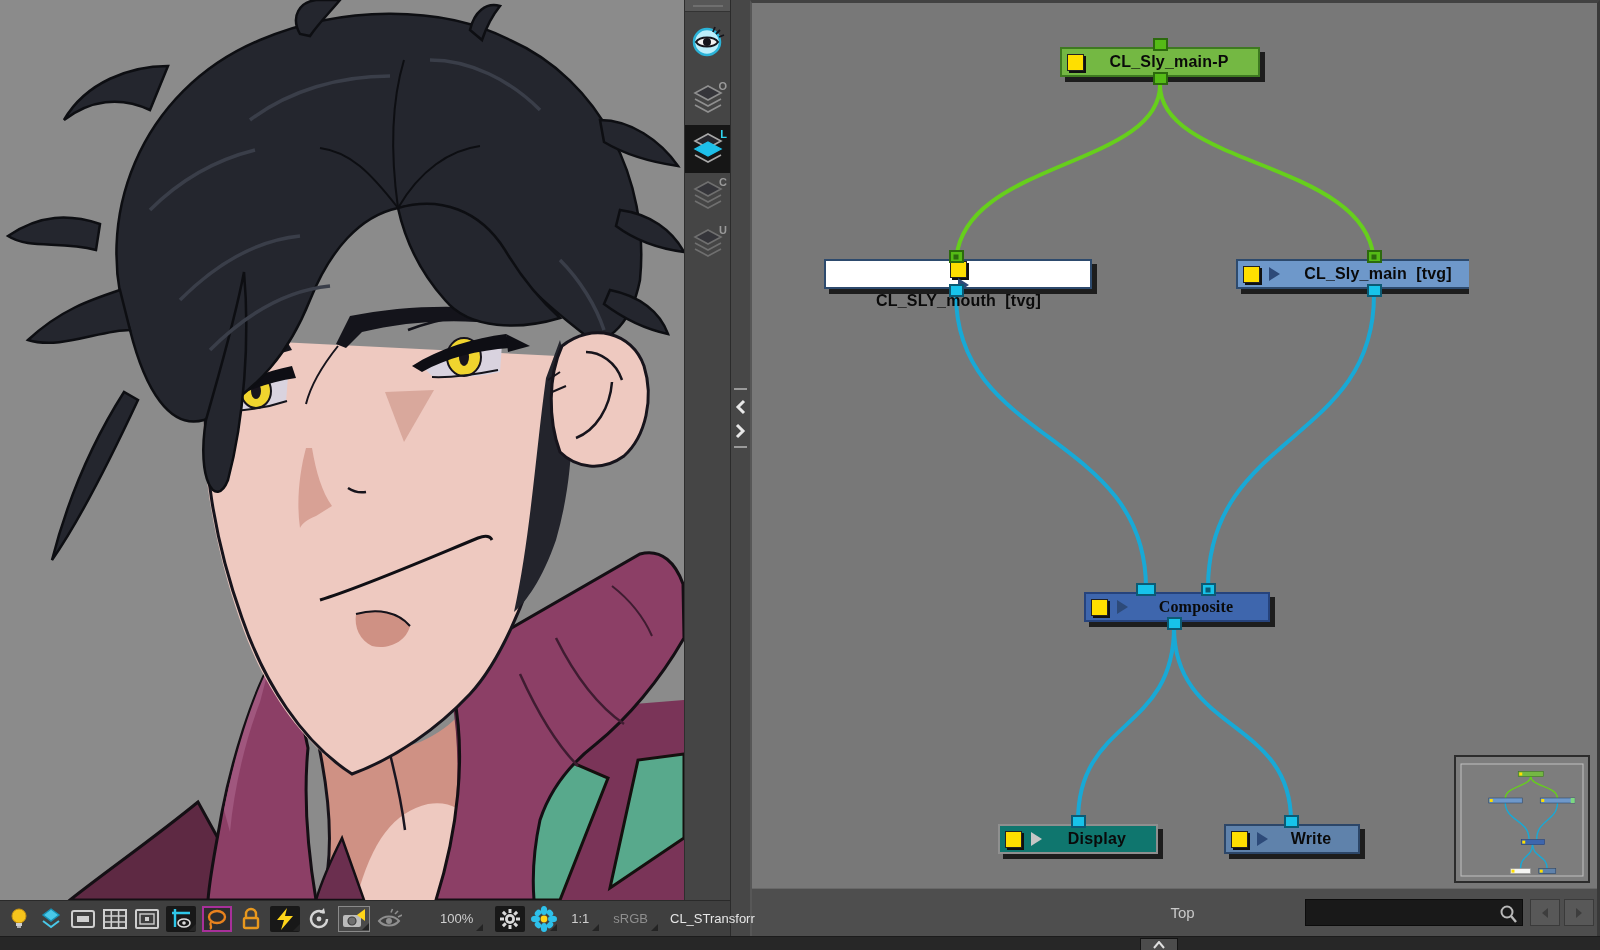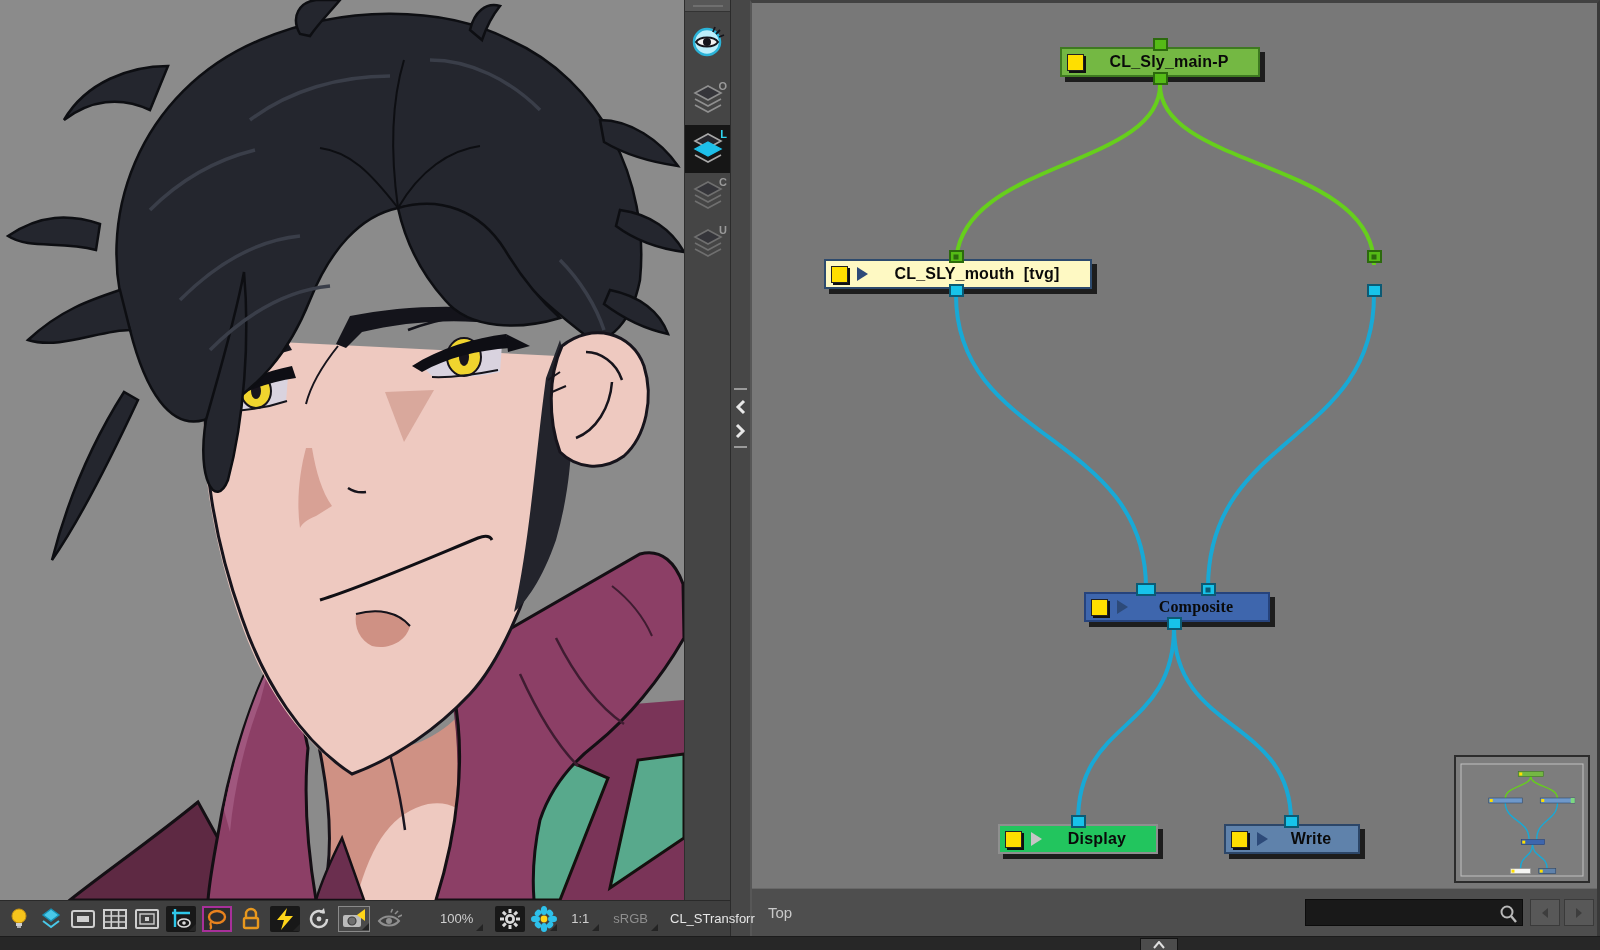--- a/index.html
+++ b/index.html
@@ -28,21 +28,21 @@
         box-shadow:5px 5px 0 rgba(8,8,8,.82);padding:0 4px 0 5px;}
   .node .ysq{width:15px;height:15px;background:#ffdf00;border:1px solid #222;box-shadow:2px 2px 0 #101010;flex:none;}
   .node .arrow{width:0;height:0;border-left:11px solid #2d4a79;border-top:7px solid transparent;border-bottom:7px solid transparent;margin-left:9px;flex:none;}
   .node .nlabel{flex:1;text-align:center;font-size:16px;font-weight:bold;color:#0a0a0a;white-space:pre;letter-spacing:.2px;}
   .node .badge{width:26px;align-self:stretch;flex:none;margin:-0px -2px 0 4px;border-left:2px solid #2d4a6d;}
   .port{position:absolute;width:15px;height:13px;box-sizing:border-box;border:2px solid #000;}
   .port .dot{position:absolute;left:50%;top:50%;width:5px;height:5px;transform:translate(-50%,-50%);}
   
   .minimap{position:absolute;left:702px;top:752px;width:136px;height:128px;background:#7d7d7d;border:2px solid #2c2c2c;box-sizing:border-box;}
   
-  .nv-bottom{position:absolute;left:0;bottom:0;width:100%;height:48px;background:#4e4e4e;border-top:1px solid #686868;box-sizing:border-box;display:flex;align-items:center;}
+  .nv-bottom{position:absolute;left:0;bottom:0;width:100%;height:48px;background:#4e4e4e;border-top:1px solid #686868;box-sizing:border-box;display:flex;align-items:center;justify-content:center;}
   .nv-path{color:#c9c9c9;font-size:15px;margin-left:16px;flex:none;}
   .nv-search{position:absolute;left:553px;top:10px;width:218px;height:27px;background:#191919;border:1px solid #0c0c0c;box-sizing:border-box;}
   .nv-search input{position:absolute;left:4px;top:2px;width:180px;height:20px;background:transparent;border:none;outline:none;color:#ddd;font-size:13px;}
   .nv-search .mag{position:absolute;right:5px;top:4px;}
   .nv-nav{position:absolute;top:10px;width:30px;height:27px;background:#585858;border:1px solid #3a3a3a;box-sizing:border-box;display:flex;align-items:center;justify-content:center;}
   
   .status-bar{position:absolute;left:0;top:900px;width:730px;height:36px;background:#3f3f3f;border-top:1px solid #2a2a2a;box-sizing:border-box;display:flex;align-items:center;}
   .sb-icon{position:relative;width:26px;height:26px;flex:none;display:flex;align-items:center;justify-content:center;margin-left:6px;}
   .sb-box{background:#181818;border-radius:2px;}
   .sb-cam{background:#4a4a4a;border:1px solid #8a8a8a;box-sizing:border-box;}
@@ -223,44 +223,50 @@
           <path d="M606,292 C606,440 440,430 440,585" fill="none" stroke="#18a9d6" stroke-width="4"></path>
           <path d="M406,624 C406,730 310,715 310,818" fill="none" stroke="#18a9d6" stroke-width="4"></path>
           <path d="M406,624 C406,730 523,715 523,818" fill="none" stroke="#18a9d6" stroke-width="4"></path>
         </svg>
     <div class="node" style="left: 292px; top: 44px; width: 200px; background: rgb(116, 184, 67); border-color: rgb(62, 122, 32);">
           <div class="ysq" style="background: rgb(255, 223, 0);"></div>
           <div class="nlabel">CL_Sly_main-P</div>
         </div>
         <div class="port" style="left: 384.5px; top: 35px; width: 15px; background: rgb(85, 187, 22); border-color: rgb(44, 106, 13);"></div>
         <div class="port" style="left: 384.5px; top: 69px; width: 15px; background: rgb(85, 187, 22); border-color: rgb(44, 106, 13);"></div>
-        <div class="node" style="left: 56px; top: 256px; width: 268px; background: #fef9c3; border-color: rgb(45, 74, 109);">
+        <div class="node" style="left: 56px; top: 256px; width: 268px; background: #ffffff; border-color: rgb(45, 74, 109); flex-direction: column;">
           <div class="ysq" style="background: rgb(255, 223, 0);"></div>
           <div class="arrow" style="border-left-color: rgb(45, 74, 121);"></div>
           <div class="nlabel">CL_SLY_mouth  [tvg]</div>
         </div>
         <div class="port" style="left: 180.5px; top: 247px; width: 15px; background: rgb(85, 187, 22); border-color: rgb(44, 106, 13);">
           <div class="dot" style="background: rgb(44, 106, 13);"></div>
         </div>
         <div class="port" style="left: 180.5px; top: 281px; width: 15px; background: rgb(23, 195, 234); border-color: rgb(12, 90, 116);"></div>
+        <div class="node" style="left: 468px; top: 256px; width: 276px; background: rgb(110, 152, 202); border-color: rgb(45, 74, 109);">
+          <div class="ysq" style="background: rgb(255, 223, 0);"></div>
+          <div class="arrow" style="border-left-color: rgb(45, 74, 121);"></div>
+          <div class="nlabel">CL_Sly_main  [tvg]</div>
+          <div class="badge" style="background: rgb(125, 216, 127);"></div>
+        </div>
         <div class="port" style="left: 598.5px; top: 247px; width: 15px; background: rgb(85, 187, 22); border-color: rgb(44, 106, 13);">
           <div class="dot" style="background: rgb(44, 106, 13);"></div>
         </div>
         <div class="port" style="left: 598.5px; top: 281px; width: 15px; background: rgb(23, 195, 234); border-color: rgb(12, 90, 116);"></div>
         <div class="node" style="left: 316px; top: 589px; width: 186px; background: rgb(62, 102, 173); border-color: rgb(38, 67, 124); font-family: Liberation Serif, serif;">
           <div class="ysq" style="background: rgb(255, 223, 0);"></div>
           <div class="arrow" style="border-left-color: rgb(45, 74, 121);"></div>
           <div class="nlabel">Composite</div>
         </div>
         <div class="port" style="left: 368px; top: 580px; width: 20px; background: rgb(23, 195, 234); border-color: rgb(12, 90, 116);"></div>
         <div class="port" style="left: 432.5px; top: 580px; width: 15px; background: rgb(23, 195, 234); border-color: rgb(12, 90, 116);">
           <div class="dot" style="background: rgb(12, 90, 116);"></div>
         </div>
         <div class="port" style="left: 398.5px; top: 614px; width: 15px; background: rgb(23, 195, 234); border-color: rgb(12, 90, 116);"></div>
-        <div class="node" style="left: 230px; top: 821px; width: 160px; background: #22c55e; border-color: rgb(143, 143, 143);">
+        <div class="node" style="left: 230px; top: 821px; width: 160px; background: #0f766e; border-color: rgb(143, 143, 143);">
           <div class="ysq" style="background: rgb(255, 223, 0);"></div>
           <div class="arrow" style="border-left-color: rgb(198, 198, 198);"></div>
           <div class="nlabel">Display</div>
         </div>
         <div class="port" style="left: 302.5px; top: 812px; width: 15px; background: rgb(23, 195, 234); border-color: rgb(12, 90, 116);"></div>
         <div class="node" style="left: 456px; top: 821px; width: 136px; background: rgb(95, 130, 171); border-color: rgb(44, 70, 104);">
           <div class="ysq" style="background: rgb(255, 223, 0);"></div>
           <div class="arrow" style="border-left-color: rgb(45, 74, 121);"></div>
           <div class="nlabel">Write</div>
         </div>

